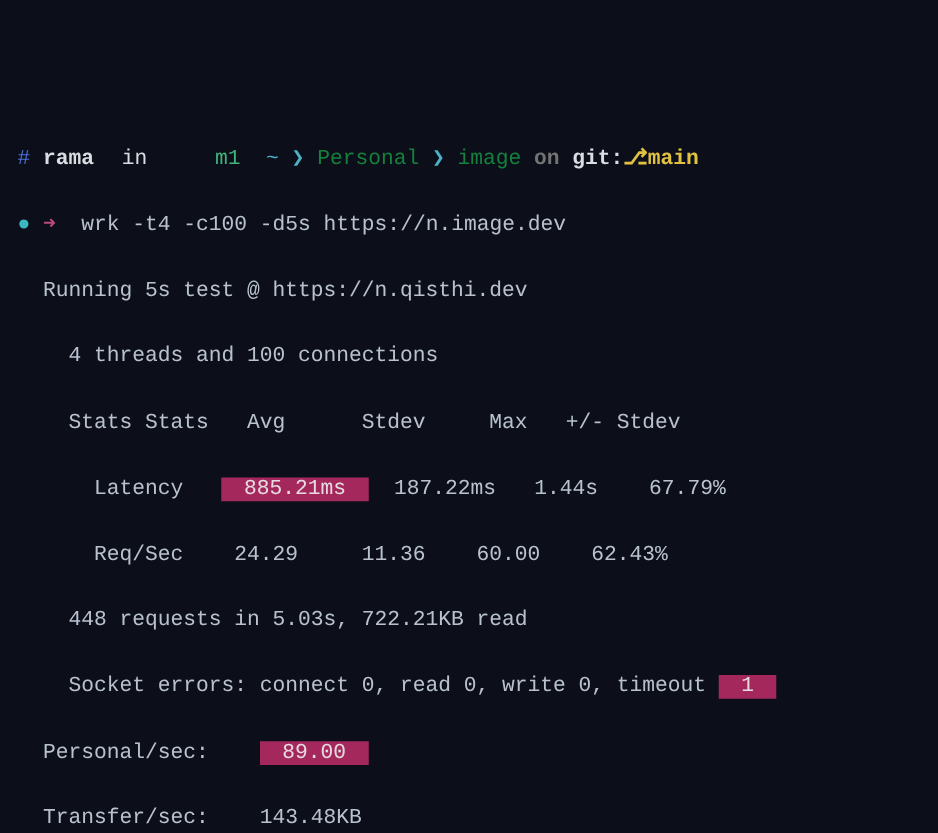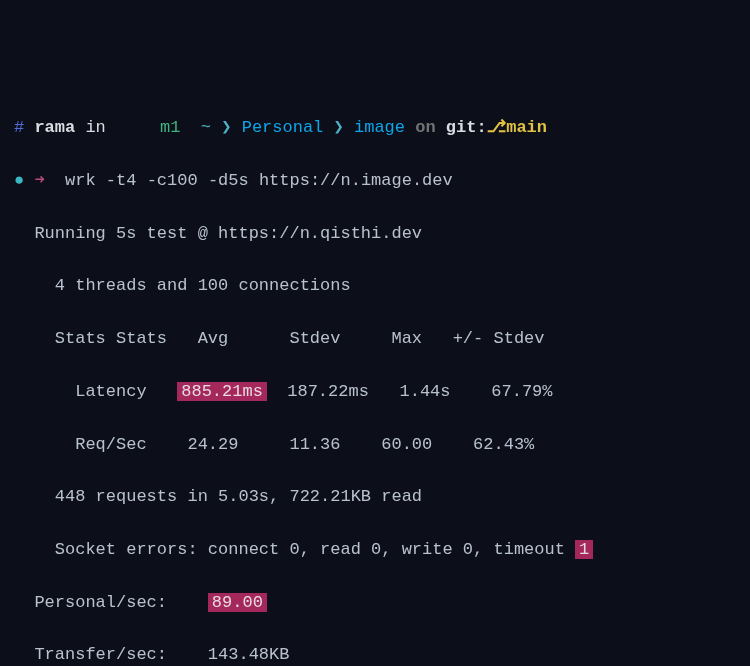--- a/index.html
+++ b/index.html
@@ -10,32 +10,32 @@
     font-size: 17px;
     line-height: 1.55;
     color: #c0c8d6;
     white-space: pre;
     width: 750px;
     box-sizing: border-box;
   }
   .line { white-space: pre; }
   .hash   { color: #4e6dd8; }
   .user   { color: #d9dde2; font-weight: 700; }
-  .in     { color: #d9dde2; }
+  .in     { color: #d9dde2; margin-left: 12px; }
   .host   { color: #3fb37c; padding-left: 44px; }
   .tilde  { color: #4db1c7; }
   .chv    { color: #4db1c7; }
-  .seg    { color: #0ea5e9; }
+  .seg    { color: #15803d; }
   .on     { color: #737373; font-weight: 600; }
   .git    { color: #d9dde2; font-weight: 600; }
   .branch { color: #e0c142; font-weight: 600; }
   .bullet { color: #3ab7c2; }
   .arrow  { color: #b9497f; font-weight: 600; }
   .gray   { color: #b9c1cf; }
-  .hl     { background: #a4285c; color: #e7dbe2; padding: 0 4px; text-align: right; }
+  .hl     { background: #a4285c; color: #e7dbe2; padding: 0 18px; text-align: right; }
 </style>
 </head>
 <body>
 
 
 
 <div class="line"><span class="hash">#</span> <span class="user">rama</span> <span class="in">in</span> <span class="host">m1</span>  <span class="tilde">~</span> <span class="chv">❯</span> <span class="seg">Personal</span> <span class="chv">❯</span> <span class="seg">image</span> <span class="on">on</span> <span class="git">git:</span><span class="branch">⎇</span><span class="branch">main</span></div>
 <div class="line"><span class="bullet">●</span> <span class="arrow">➜</span><span class="gray">  wrk -t4 -c100 -d5s https://n.image.dev</span></div>
 <div class="line gray">  Running 5s test @ https://n.qisthi.dev</div>
 <div class="line gray">    4 threads and 100 connections</div>

